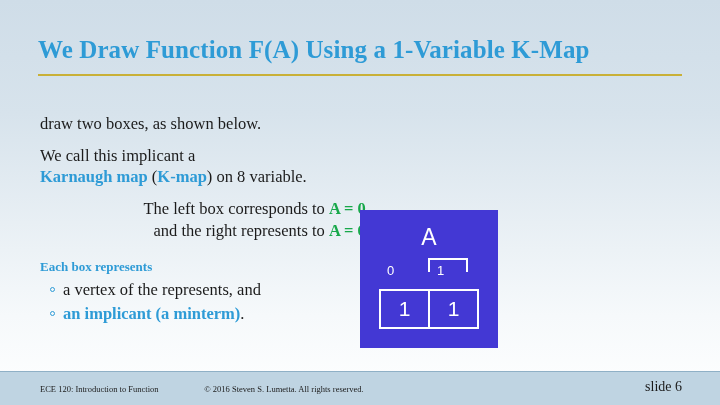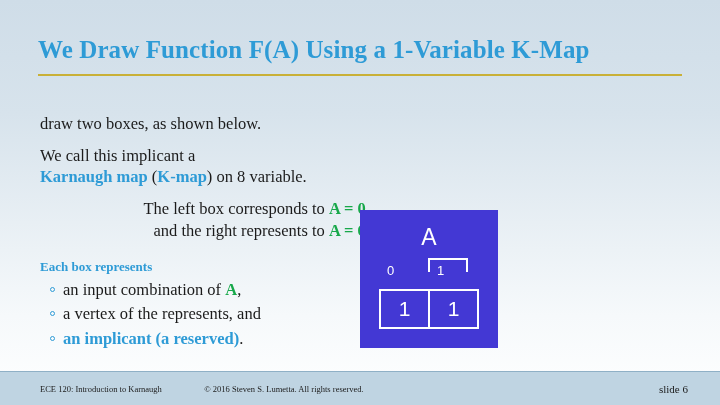--- a/index.html
+++ b/index.html
@@ -174,23 +174,23 @@
     position: absolute;
     left: 0;
     bottom: 11px;
     width: 568px;
     text-align: center;
     font-size: 8.5px;
     color: #1b1b1b;
   }
   .footer-right {
     position: absolute;
-    right: 32px;
+    right: 38px;
     bottom: 10px;
-    font-size: 11px;
+    font-size: 14px;
     color: #1b1b1b;
   }
 </style>
 </head>
 <body>
 
 <div class="slide">
 
   <div class="title">We Draw Function F(A) Using a 1-Variable K-Map</div>
   <div class="title-rule"></div>
@@ -208,46 +208,42 @@
     </div>
 
     <div class="para-tight">
       <span>The left box corresponds to </span><span class="green">A = 0</span><span>,</span><br>
       <span>and the right represents to </span><span class="green">A = 6</span><span>.</span>
     </div>
 
     <div class="heading-blue">Each box represents</div>
 
     <ul class="bullets">
-      <li>
-        <span class="dot"></span>
-        <span>an input combination of </span><span class="green">A</span><span>,</span>
-      </li>
       <li>
         <span class="dot"></span>
         <span>a vertex of the represents, and</span>
       </li>
       <li>
         <span class="dot"></span>
-        <span class="blue">an implicant (a reserved)</span><span>.</span>
+        <span class="blue">an implicant (a minterm)</span><span>.</span>
       </li>
     </ul>
 
   </div>
 
   <div class="kmap">
     <div class="kmap-var">A</div>
     <div class="kmap-topbracket"></div>
     <div class="kmap-collabel c0">0</div>
     <div class="kmap-collabel c1">1</div>
     <div class="kmap-grid">
       <div class="kmap-cell">1</div>
       <div class="kmap-cell">1</div>
     </div>
   </div>
 
   <div class="footer-rule"></div>
   <div class="footer-bar"></div>
-  <div class="footer-left">ECE 120: Introduction to Karnaugh</div>
+  <div class="footer-left">ECE 120: Introduction to Function</div>
   <div class="footer-center">© 2016 Steven S. Lumetta.  All rights reserved.</div>
   <div class="footer-right">slide 6</div>
 
 </div>
 
 </body></html>

